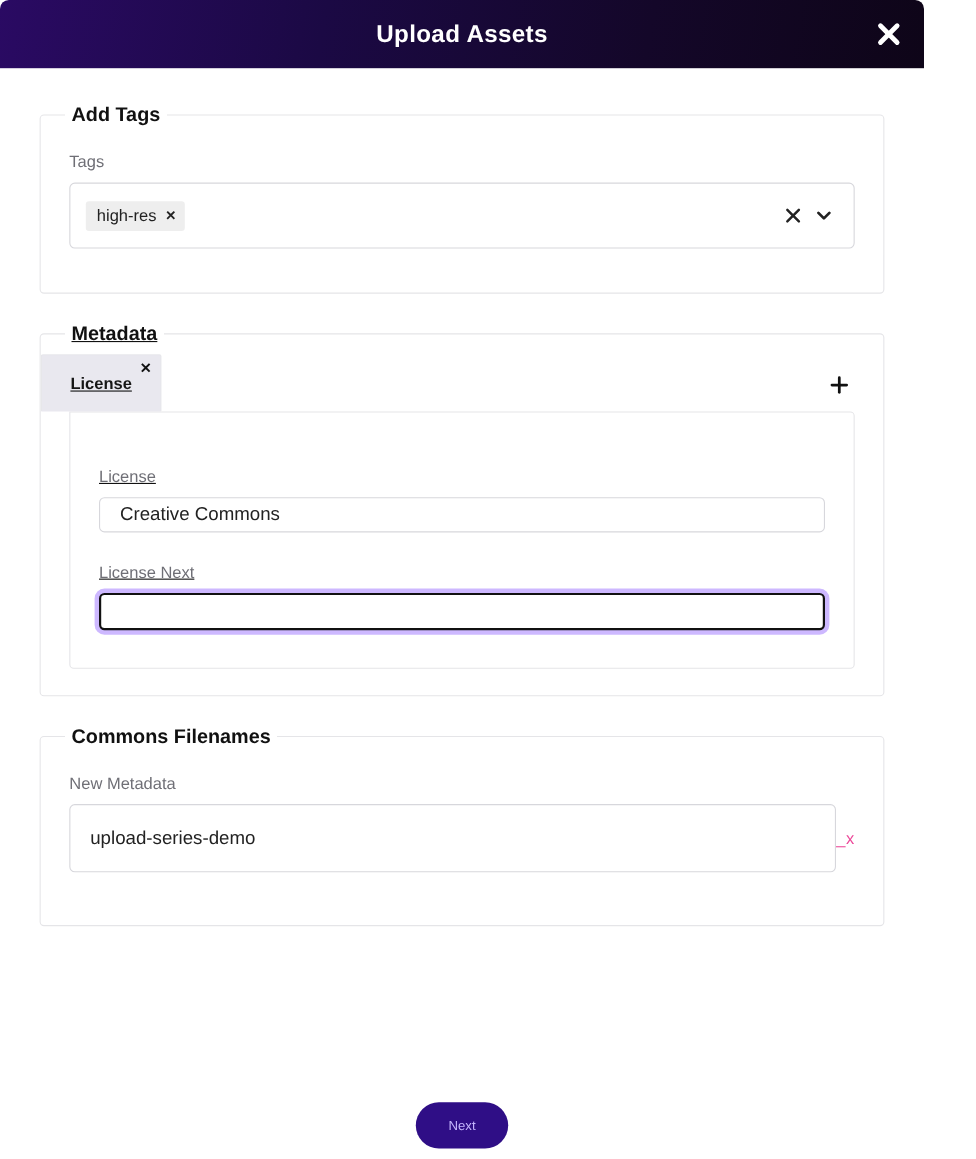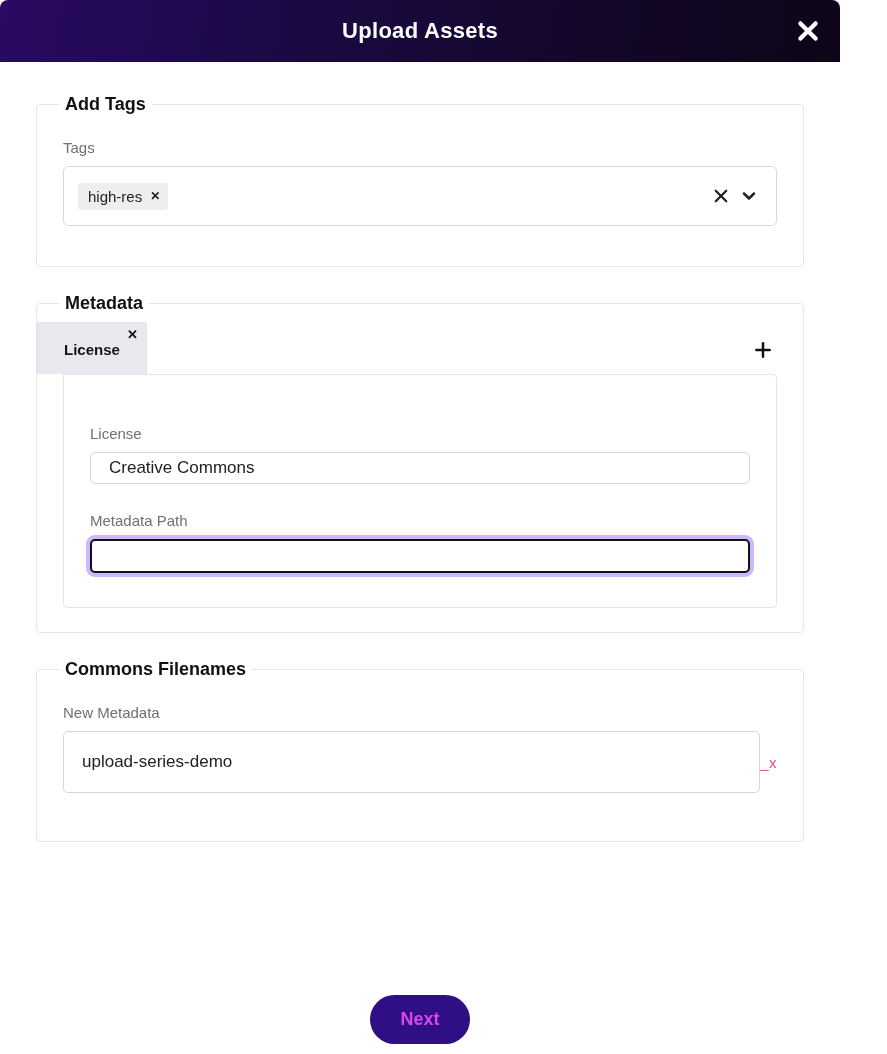--- a/index.html
+++ b/index.html
@@ -98,24 +98,24 @@
   .filename-row .text-input { flex:1; min-height:62px; }
   .filename-suffix { font-size:15px; color:#ec4899; letter-spacing:0.5px; }
 
   
   .footer {
     position:absolute; left:0; right:0; bottom:0;
     padding: 22px 0 10px 0;
     display:flex; justify-content:center;
   }
   .btn-primary {
-    background:#2f0e86; color:#d946ef;
+    background:#2f0e86; color:#c4b5fd;
     border:none; border-radius:999px;
     padding: 14px 30px;
-    font-size:18px; font-weight:700;
+    font-size:12px; font-weight:400;
     cursor:pointer;
   }
 </style>
 </head>
 <body>
 
 <div class="modal">
 
   <div class="modal-header">
     <div class="modal-title">Upload Assets</div>
@@ -148,21 +148,21 @@
           </span>
           <span class="icon-btn">
             <svg viewBox="0 0 24 24" width="20" height="20" fill="none" stroke="#222" stroke-width="3" stroke-linecap="round" stroke-linejoin="round">
               <polyline points="6 9 12 15 18 9"></polyline>
             </svg>
           </span>
         </div>
       </div>
     </fieldset>
 
-    <fieldset class="block meta-fieldset" style="padding:0 0 0 0;">
+    <fieldset class="block meta-fieldset" style="padding:0 0 0 0;text-decoration:underline;">
       <legend style="margin-left:22px;">Metadata</legend>
 
       <div class="tabs-row">
         <div style="display:flex;">
           <div class="tab">
             <span>License</span>
             <span class="tab-close">✕</span>
           </div>
         </div>
         <div class="tab-add">
@@ -172,21 +172,21 @@
           </svg>
         </div>
       </div>
 
       <div class="tab-panel">
         <div class="field-group">
           <span class="field-label">License</span>
           <input type="text" class="text-input" value="Creative Commons" style="">
         </div>
         <div class="field-group">
-          <span class="field-label">Metadata Path</span>
+          <span class="field-label">License Next</span>
           <input type="text" class="text-input focused" value="" style="">
         </div>
       </div>
     </fieldset>
 
     <fieldset class="block" style="padding-bottom:48px;">
       <legend>Commons Filenames</legend>
       <span class="field-label">New Metadata</span>
       <div class="filename-row">
         <input type="text" class="text-input" value="upload-series-demo" style="">

